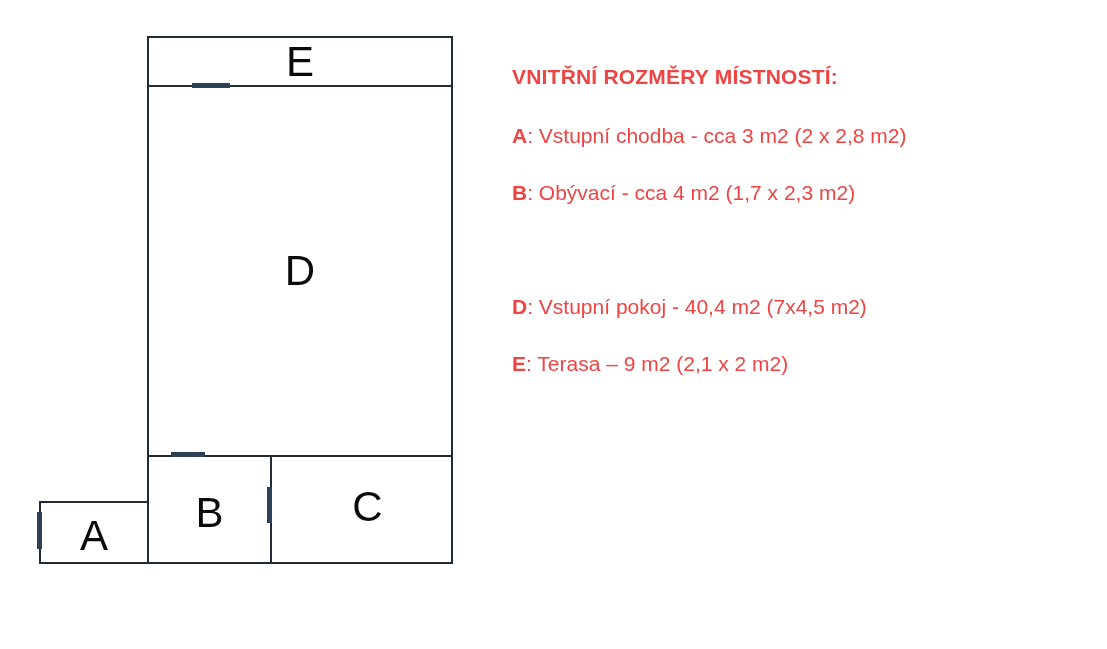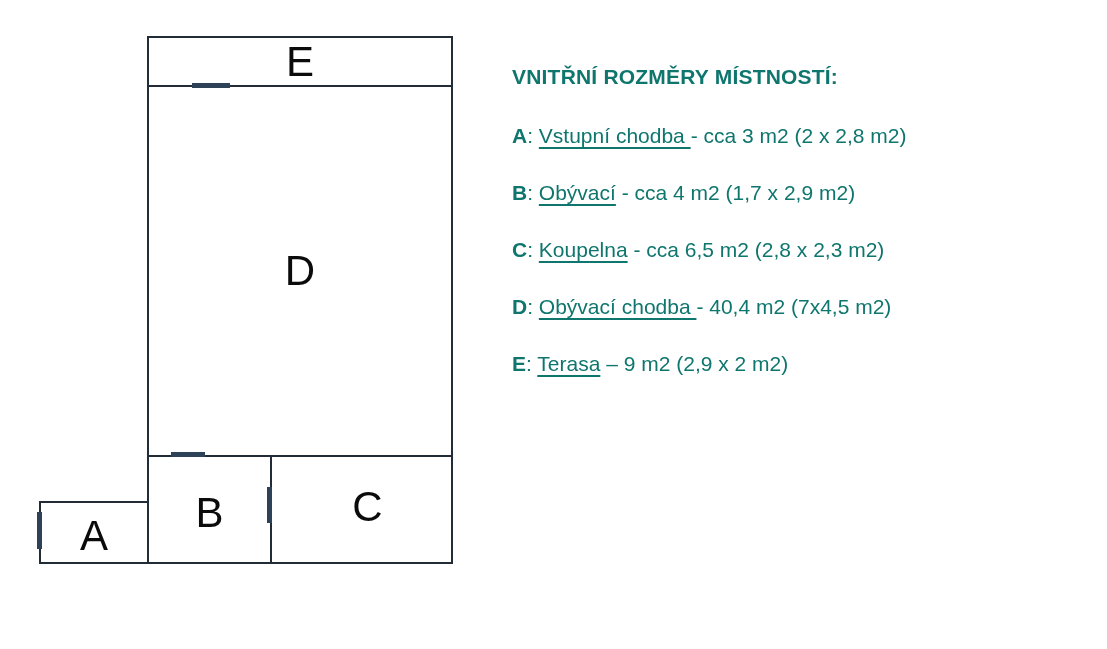--- a/index.html
+++ b/index.html
@@ -46,37 +46,36 @@
   .room-a .room-label { margin-top: 6px; }
   .door-marker {
     position: absolute;
     background: var(--door-color);
   }
   .door-terrace { left: 192px; top: 83px;  width: 38px; height: 5px; }
   .door-living  { left: 171px; top: 452px; width: 34px; height: 5px; }
   .door-bath    { left: 267px; top: 487px; width: 5px;  height: 36px; }
   .door-entry   { left: 37px;  top: 512px; width: 5px;  height: 37px; }
   
-  .legend { position: absolute; inset: 0; color: #0f766e; }
+  .legend { position: absolute; inset: 0; color: #ef4444; }
   .legend-line {
     position: absolute;
     left: 512px;
     font-size: 21px;
     line-height: 30px;
     white-space: pre;
   }
   .legend-title { top: 62px; font-weight: 700; letter-spacing: 0.2px; }
   .legend-item-0 { top: 121px; }
   .legend-item-1 { top: 178px; }
   .legend-item-2 { top: 235px; }
   .legend-item-3 { top: 292px; }
   .legend-item-4 { top: 349px; }
   .room-letter { font-weight: 700; }
   .room-name {
-    text-decoration: underline;
     text-decoration-thickness: 2px;
     text-underline-offset: 4px;
     margin-top: 12px;
   }
 </style>
 </head>
 <body>
 
 <div class="page">
 
@@ -101,22 +100,21 @@
     <div class="door-marker door-living"></div>
     <div class="door-marker door-bath"></div>
     <div class="door-marker door-entry"></div>
   </div>
 
   <div class="legend">
     <div class="legend-line legend-title">VNITŘNÍ ROZMĚRY MÍSTNOSTÍ:</div>
 
     <div class="legend-line legend-item-0"><span class="room-letter">A</span><span>: </span><span class="room-name">Vstupní chodba </span><span>- cca 3 m2 (2 x 2,8 m2)</span></div>
 
-    <div class="legend-line legend-item-1"><span class="room-letter">B</span><span>: </span><span class="room-name">Obývací</span><span> - cca 4 m2 (1,7 x 2,9 m2)</span></div>
+    <div class="legend-line legend-item-1"><span class="room-letter">B</span><span>: </span><span class="room-name">Obývací</span><span> - cca 4 m2 (1,7 x 2,3 m2)</span></div>
 
-    <div class="legend-line legend-item-2"><span class="room-letter">C</span><span>: </span><span class="room-name">Koupelna</span><span> - cca 6,5 m2 (2,8 x 2,3 m2)</span></div>
 
-    <div class="legend-line legend-item-3"><span class="room-letter">D</span><span>: </span><span class="room-name">Obývací chodba </span><span>- 40,4 m2 (7x4,5 m2)</span></div>
+    <div class="legend-line legend-item-3"><span class="room-letter">D</span><span>: </span><span class="room-name">Vstupní pokoj </span><span>- 40,4 m2 (7x4,5 m2)</span></div>
 
-    <div class="legend-line legend-item-4"><span class="room-letter">E</span><span>: </span><span class="room-name">Terasa</span><span> – 9 m2 (2,9 x 2 m2)</span></div>
+    <div class="legend-line legend-item-4"><span class="room-letter">E</span><span>: </span><span class="room-name">Terasa</span><span> – 9 m2 (2,1 x 2 m2)</span></div>
   </div>
 
 </div>
 
 </body></html>

